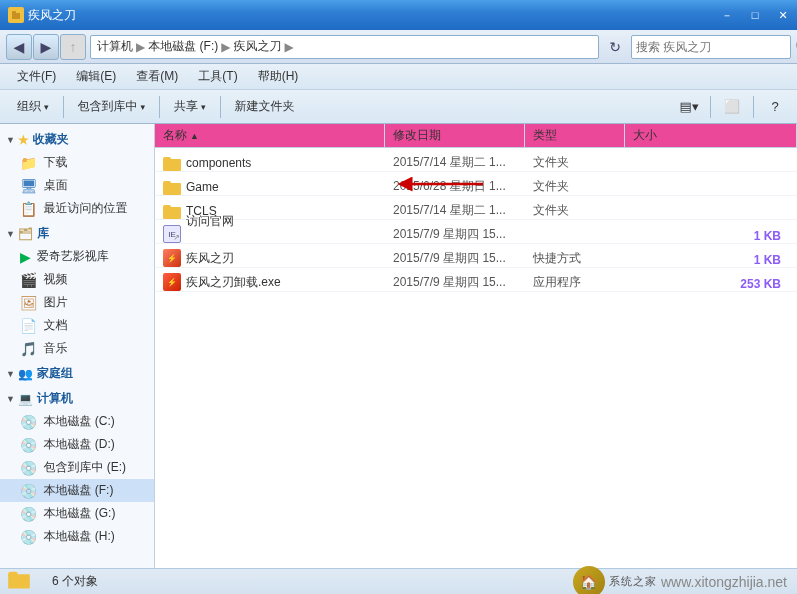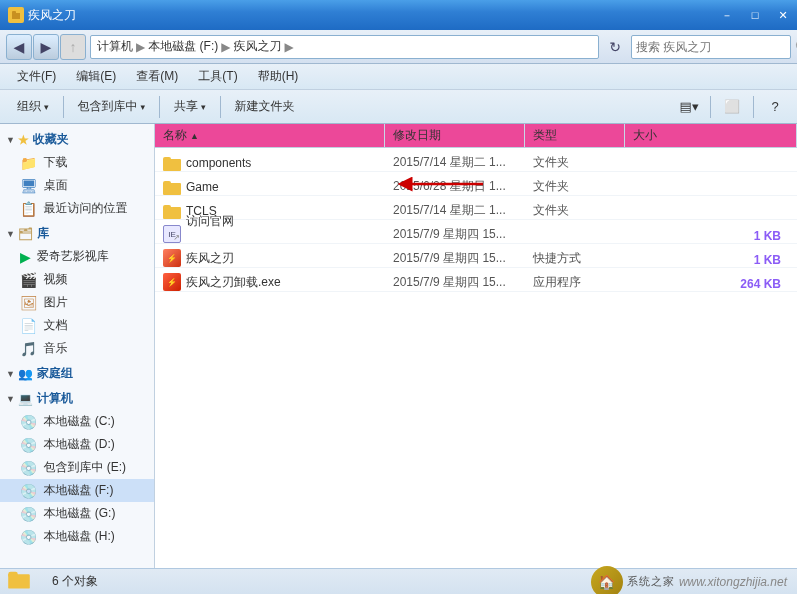--- a/index.html
+++ b/index.html
@@ -627,34 +627,34 @@
           <div class="col-size" style="text-align:right;padding-right:16px;">1 KB</div>
         </div>
 
         <div class="file-row">
           <div class="col-name">
             <span class="icon-exe">⚡</span>
             <span>疾风之刃卸载.exe</span>
           </div>
           <div class="col-date">2015/7/9 星期四 15...</div>
           <div class="col-type">应用程序</div>
-          <div class="col-size" style="text-align:right;padding-right:16px;">264 KB</div>
+          <div class="col-size" style="text-align:right;padding-right:16px;">253 KB</div>
         </div>
 
       </div>
     </div>
   </div>
 
   <div class="status-bar">
     <div style="width:22px;height:22px;">
       <span class="icon-folder" style="transform:scale(1.2);display:inline-block;"></span>
     </div>
     <span class="status-text">6 个对象</span>
     <div class="status-right">
 
       <div style="display:flex;align-items:center;gap:4px;margin-left:auto;">
         <div style="width:32px;height:32px;background:linear-gradient(135deg,#c8a820,#a08010);border-radius:50%;display:flex;align-items:center;justify-content:center;color:white;font-size:14px;">🏠</div>
         <div style="font-size:11px;color:#555;letter-spacing:1px;">系统之家</div>
-        <div style="font-size:12px;color:#888;font-style:italic;">www.xitongzhijia.net</div>
+        <div style="font-size:14px;color:#888;">www.xitongzhijia.net</div>
       </div>
     </div>
   </div>
 </div>
 
 </body></html>

